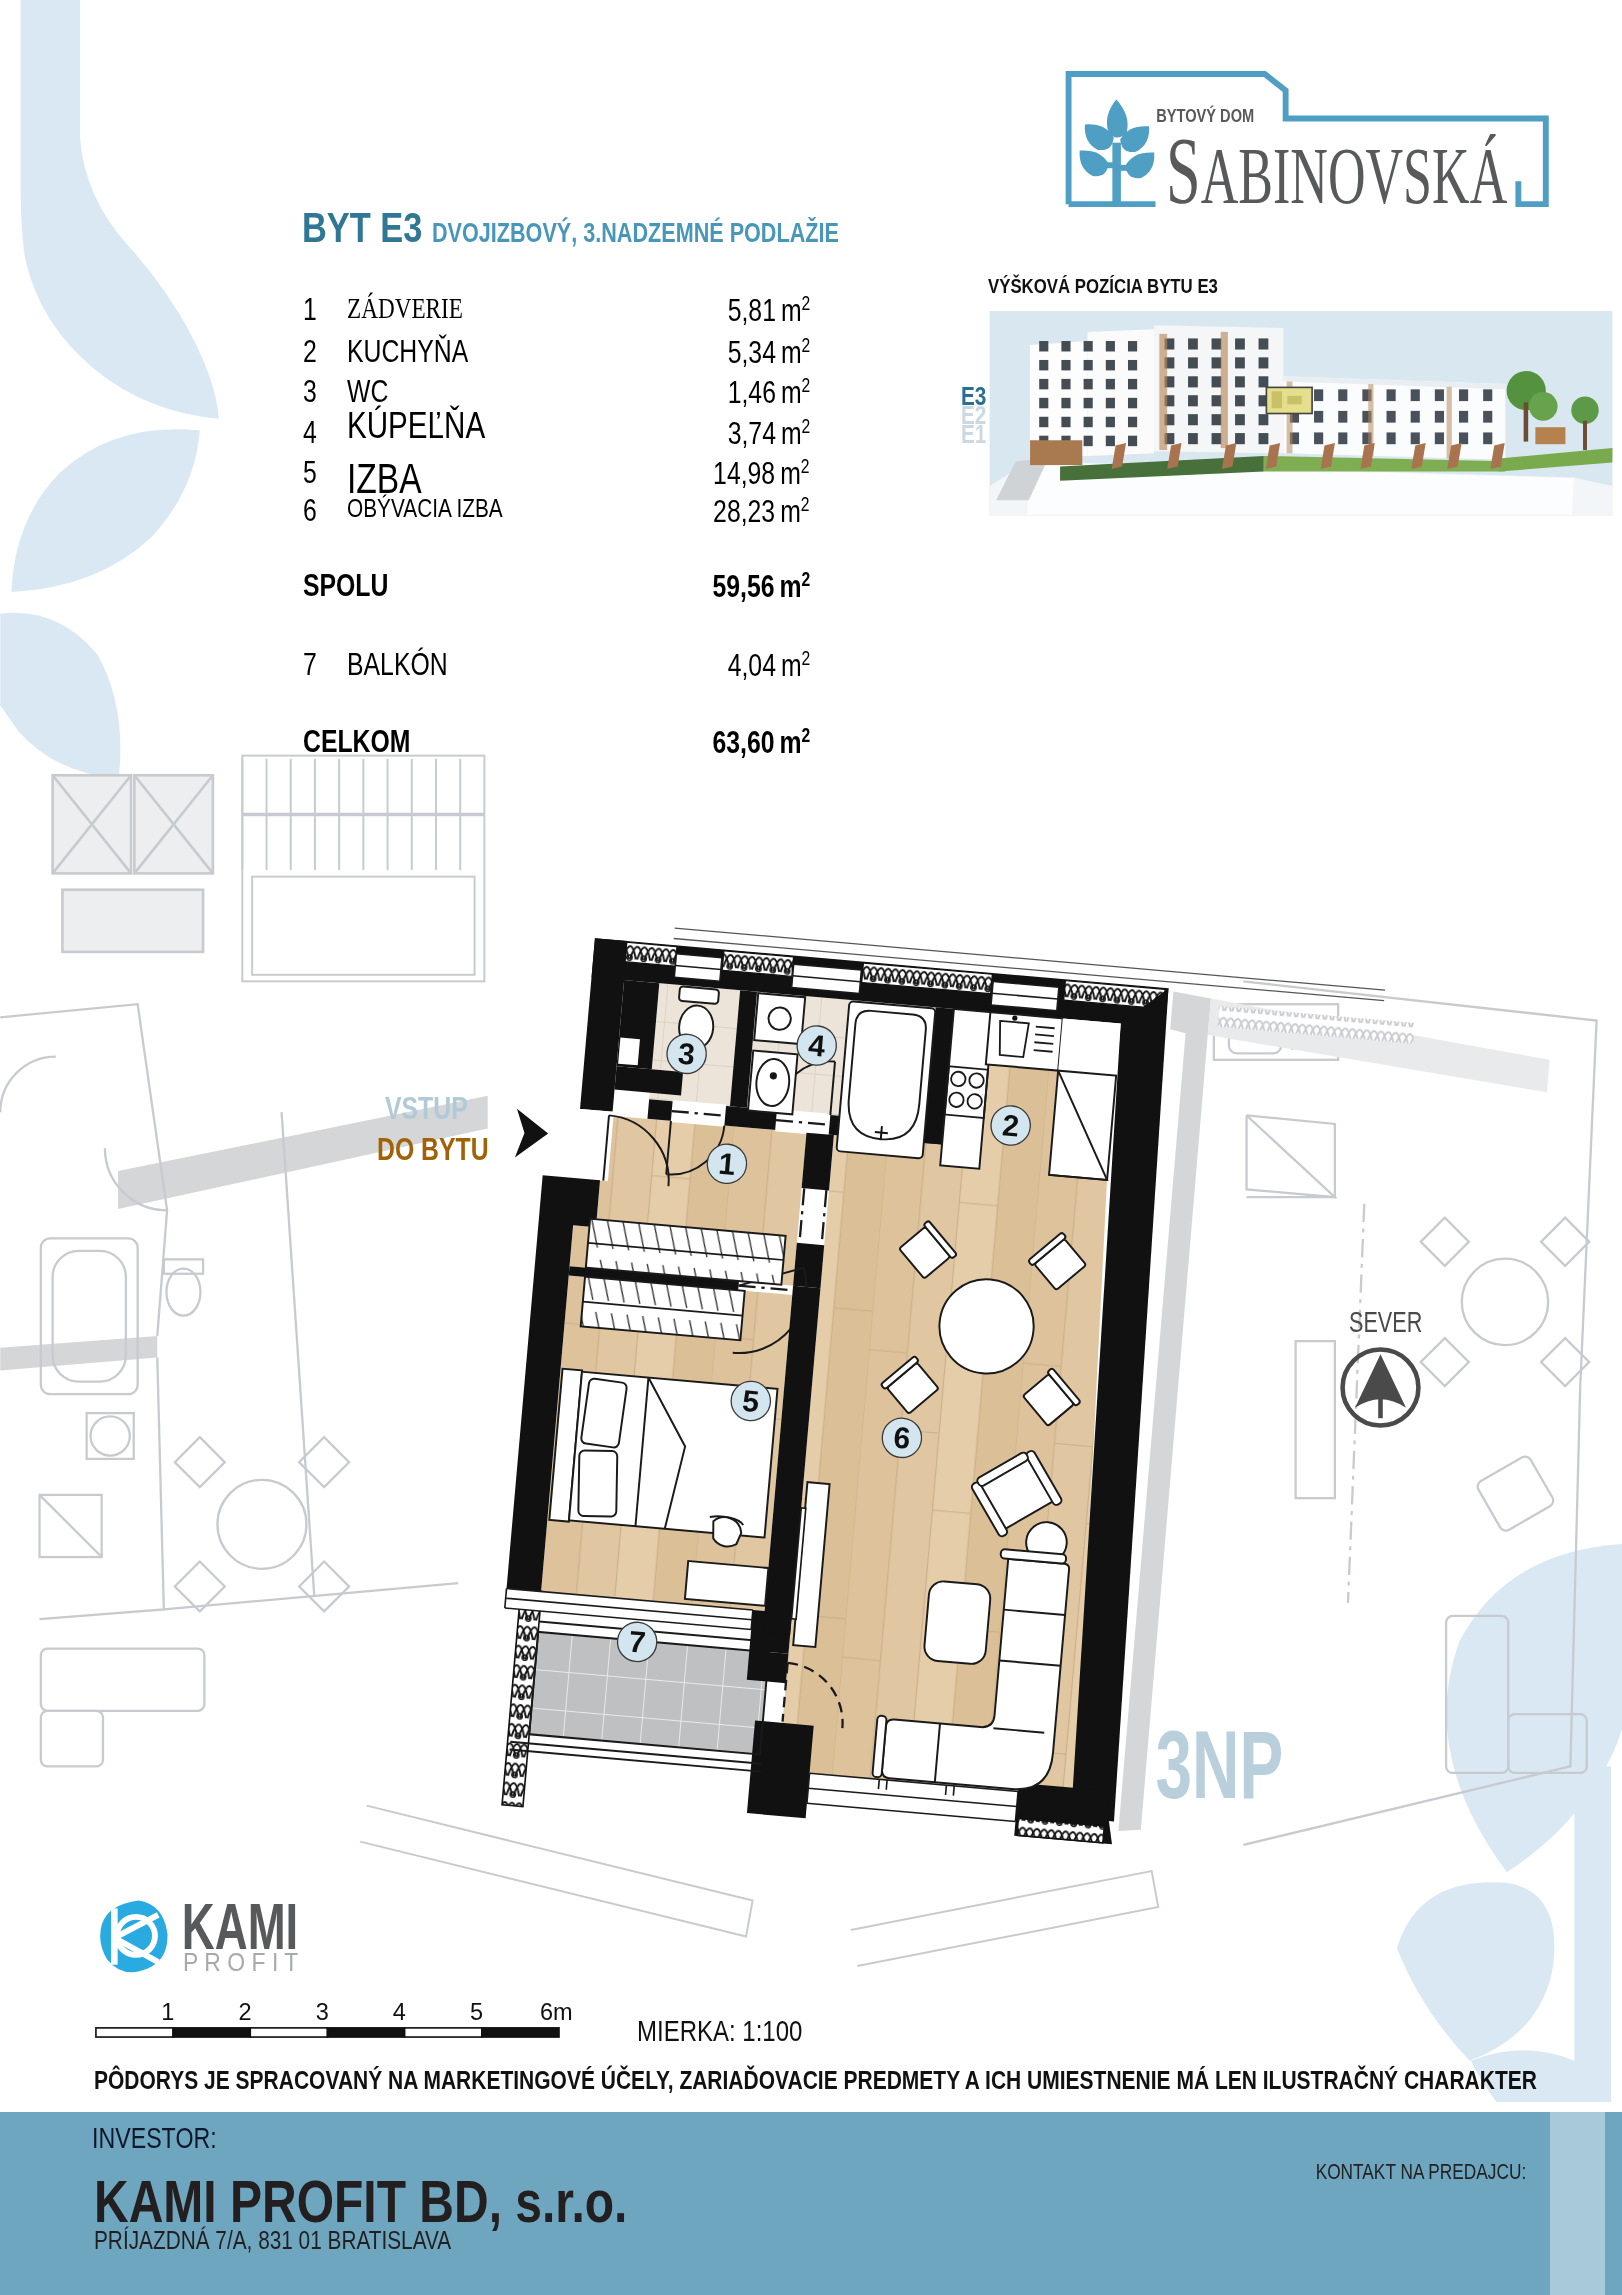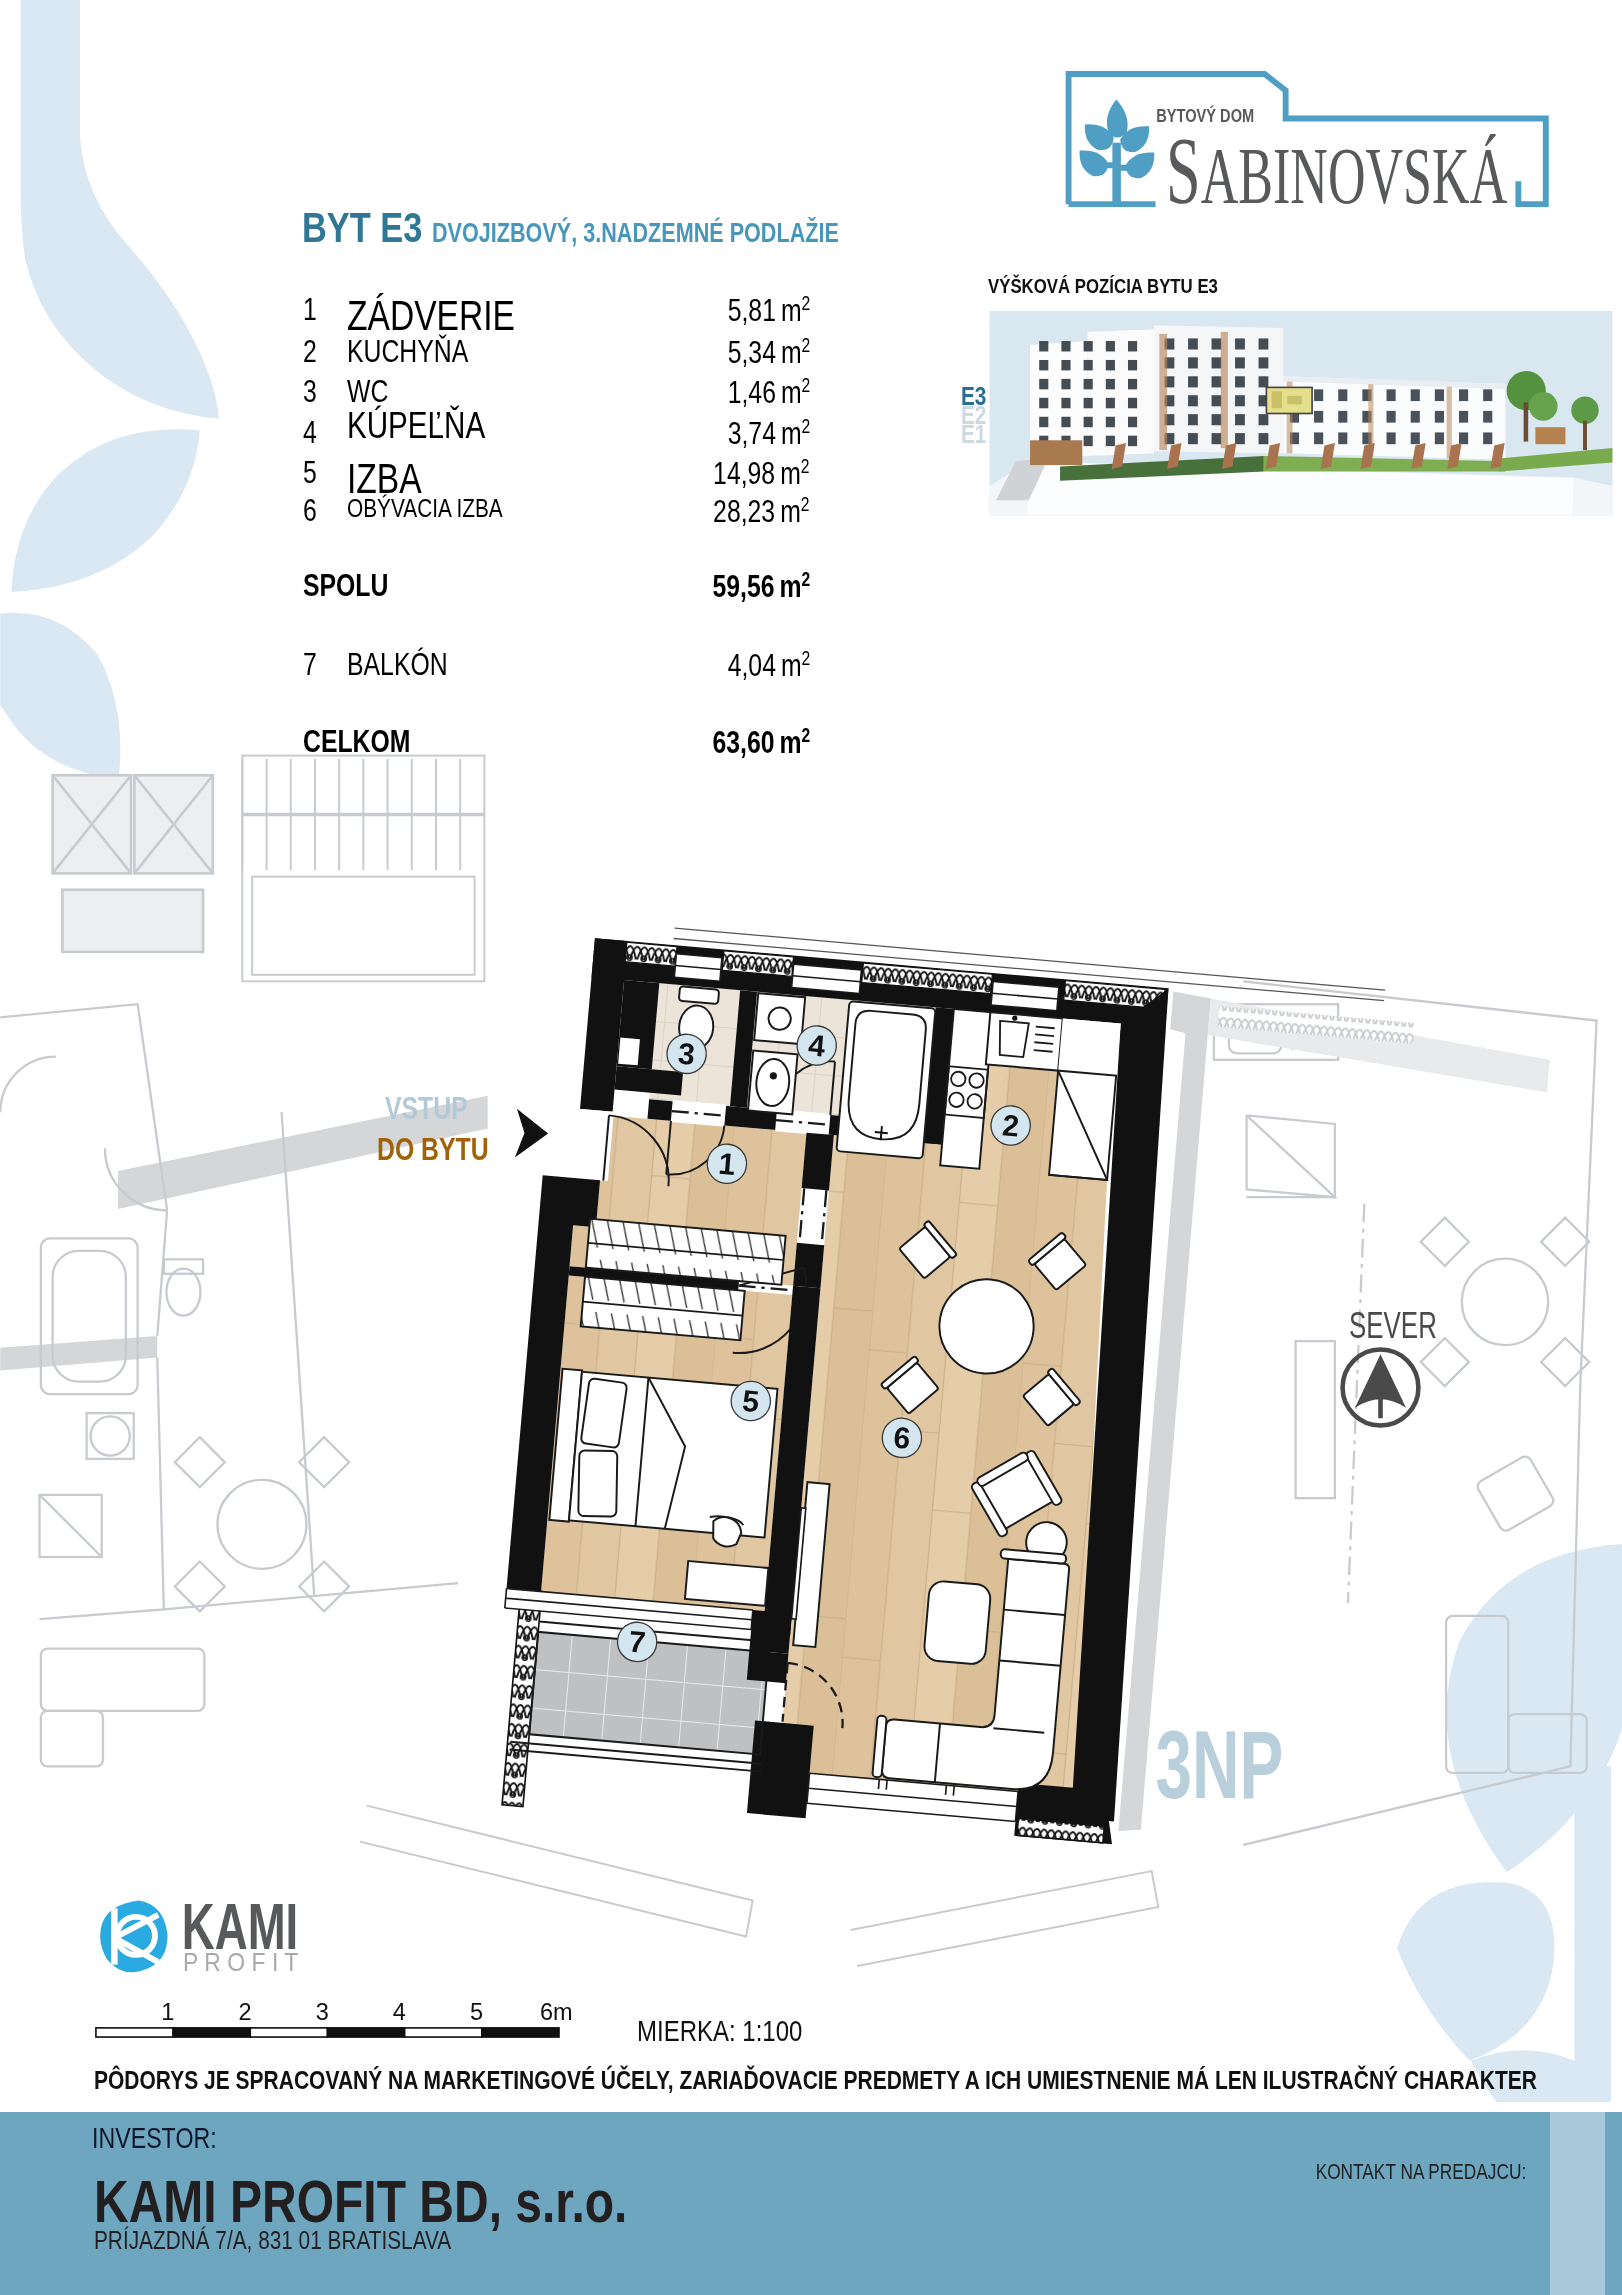--- a/index.html
+++ b/index.html
@@ -377,21 +377,21 @@
         <text x="299" y="700" text-anchor="middle" font-family="Liberation Sans,sans-serif" font-size="46" font-weight="bold" fill="#111">5</text>
         <circle cx="534" cy="720" r="30" fill="#d3e5ee" stroke="#3a3a3a" stroke-width="2"></circle>
         <text x="534" y="736" text-anchor="middle" font-family="Liberation Sans,sans-serif" font-size="46" font-weight="bold" fill="#111">6</text>
         <circle cx="158" cy="1066" r="30" fill="#d3e5ee" stroke="#3a3a3a" stroke-width="2"></circle>
         <text x="158" y="1082" text-anchor="middle" font-family="Liberation Sans,sans-serif" font-size="46" font-weight="bold" fill="#111">7</text>
       </g>
 </svg>
 
 <div class="abs" style="left:302px;top:203px;font-size:43px;font-weight:bold;color:#2f7795;"><span class="cond">BYT E3 <span style="font-weight:bold;color:#4896ba;font-size:27px;">DVOJIZBOVÝ, 3.NADZEMNÉ PODLAŽIE</span></span></div>
     <div class="abs" style="left:303px;top:292px;font-size:31px;"><span class="cond">1</span></div>
-    <div class="abs" style="left:347px;top:292px;font-size:42px;font-weight:normal;"><span class="cond">ZÁDVERIE</span></div>
+    <div class="abs" style="left:347px;top:292px;font-size:29px;font-weight:normal;font-family:Liberation Serif, serif;"><span class="cond">ZÁDVERIE</span></div>
     <div class="abs" style="right:813px;top:292px;font-size:31px;font-weight:normal;text-align:right;"><span class="condr">5,81 m<sup style="font-size:19.6px;">2</sup></span></div>
     <div class="abs" style="left:303px;top:334px;font-size:31px;"><span class="cond">2</span></div>
     <div class="abs" style="left:347px;top:334px;font-size:31px;font-weight:normal;"><span class="cond">KUCHYŇA</span></div>
     <div class="abs" style="right:813px;top:334px;font-size:31px;font-weight:normal;text-align:right;"><span class="condr">5,34 m<sup style="font-size:19.6px;">2</sup></span></div>
     <div class="abs" style="left:303px;top:374px;font-size:31px;"><span class="cond">3</span></div>
     <div class="abs" style="left:347px;top:374px;font-size:31px;font-weight:normal;"><span class="cond">WC</span></div>
     <div class="abs" style="right:813px;top:374px;font-size:31px;font-weight:normal;text-align:right;"><span class="condr">1,46 m<sup style="font-size:19.6px;">2</sup></span></div>
     <div class="abs" style="left:303px;top:415px;font-size:31px;"><span class="cond">4</span></div>
     <div class="abs" style="left:347px;top:405px;font-size:37px;font-weight:normal;"><span class="cond">KÚPEĽŇA</span></div>
     <div class="abs" style="right:813px;top:415px;font-size:31px;font-weight:normal;text-align:right;"><span class="condr">3,74 m<sup style="font-size:19.6px;">2</sup></span></div>
@@ -580,21 +580,21 @@
  </g>
 </svg>
 
 <div class="abs" style="left:385px;top:1091px;font-size:31px;font-weight:bold;color:#b2c9d8;"><span class="cond">VSTUP</span></div>
 <div class="abs" style="left:377px;top:1132px;font-size:31px;font-weight:bold;color:#a16207;"><span class="cond">DO BYTU</span></div>
 
 <svg class="abs" style="left:510px;top:1106px;" width="46" height="56" viewBox="0 0 70 85">
       <polygon points="8,6 58,40 10,80 22,42" fill="#111" transform="rotate(4 35 42)"></polygon>
     </svg>
 
-<div class="abs" style="left:1349px;top:1305px;font-size:36px;font-weight:normal;color:#4a4a4a;"><span class="cond" style="transform:scaleX(.72);">SEVER</span></div>
+<div class="abs" style="left:1349px;top:1305px;font-size:30px;font-weight:normal;color:#4a4a4a;"><span class="cond" style="transform:scaleX(.72);">SEVER</span></div>
 
 <svg class="abs" style="left:1338px;top:1345px;" width="85" height="85" viewBox="0 0 130 130">
  <circle cx="65" cy="65" r="58" fill="none" stroke="#4a4a4a" stroke-width="7"></circle>
  <path d="M65,14 L104,96 Q65,70 26,96 Z" fill="#4a4a4a"></path>
  <line x1="65" y1="70" x2="65" y2="112" stroke="#4a4a4a" stroke-width="7"></line>
 </svg>
 
 <svg class="abs" style="left:98px;top:1899px;" width="216" height="79" viewBox="0 0 330 120">
  <path d="M62,2 Q100,8 106,52 Q108,92 76,106 Q38,122 14,92 Q-2,66 6,38 Q16,8 62,2 Z" fill="#29aae1"></path>
  <circle cx="58" cy="56" r="29" fill="none" stroke="#fff" stroke-width="9"></circle>

